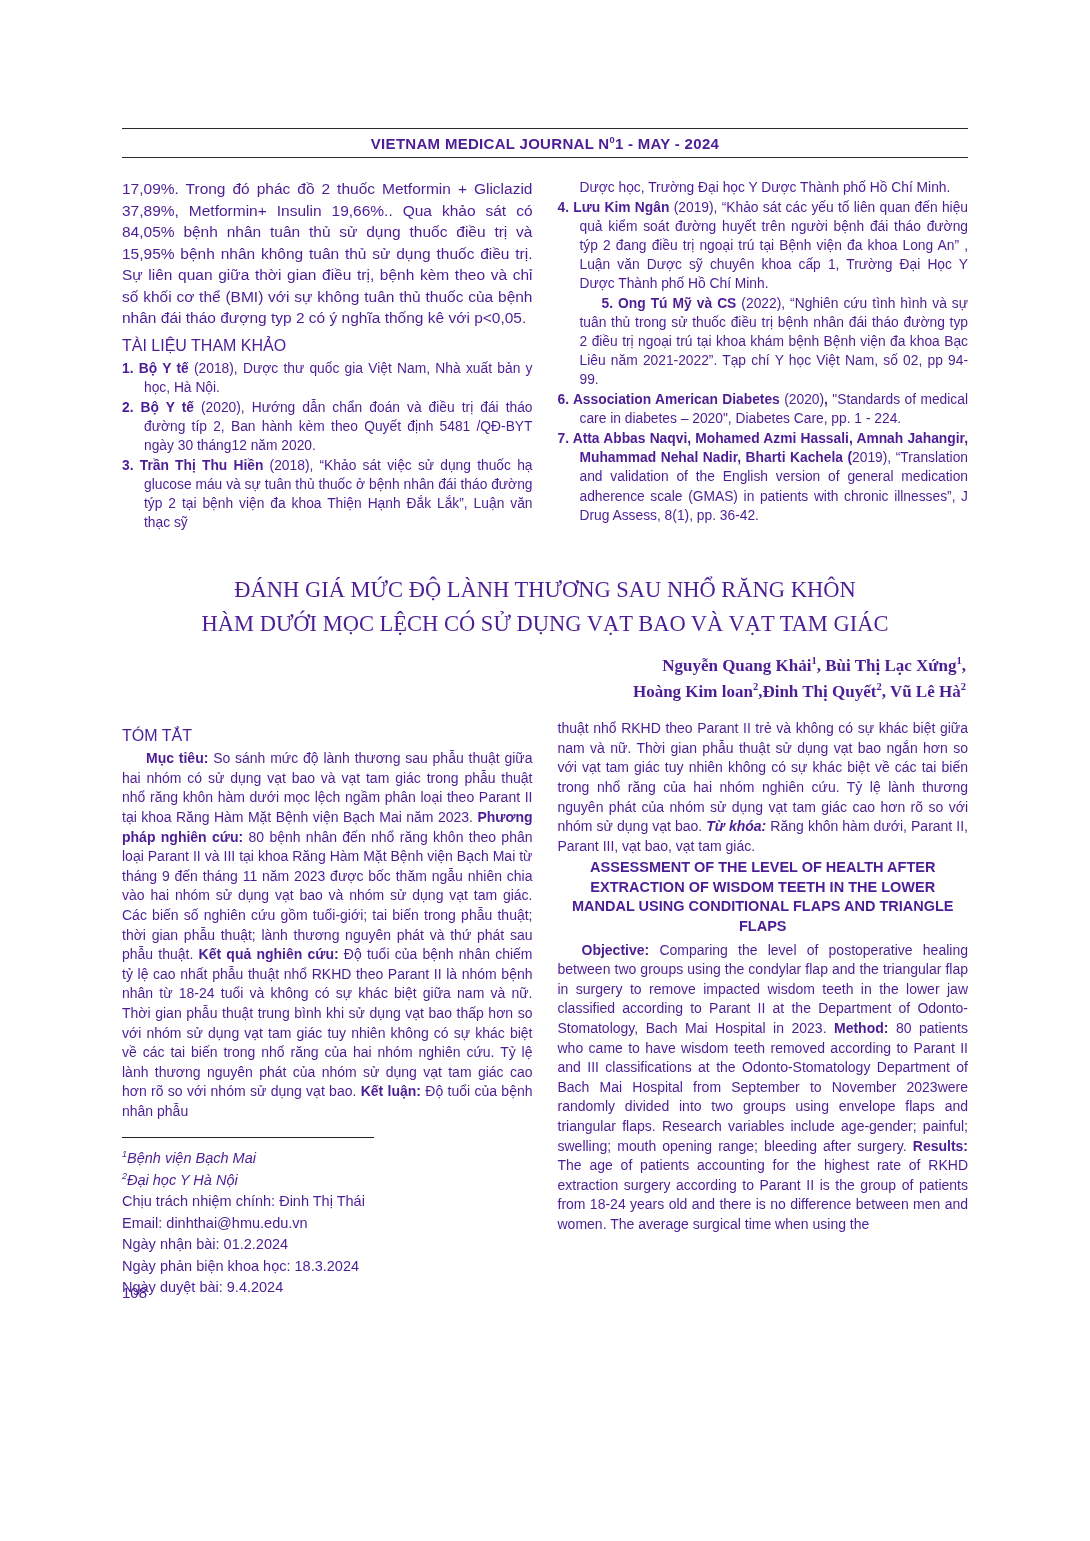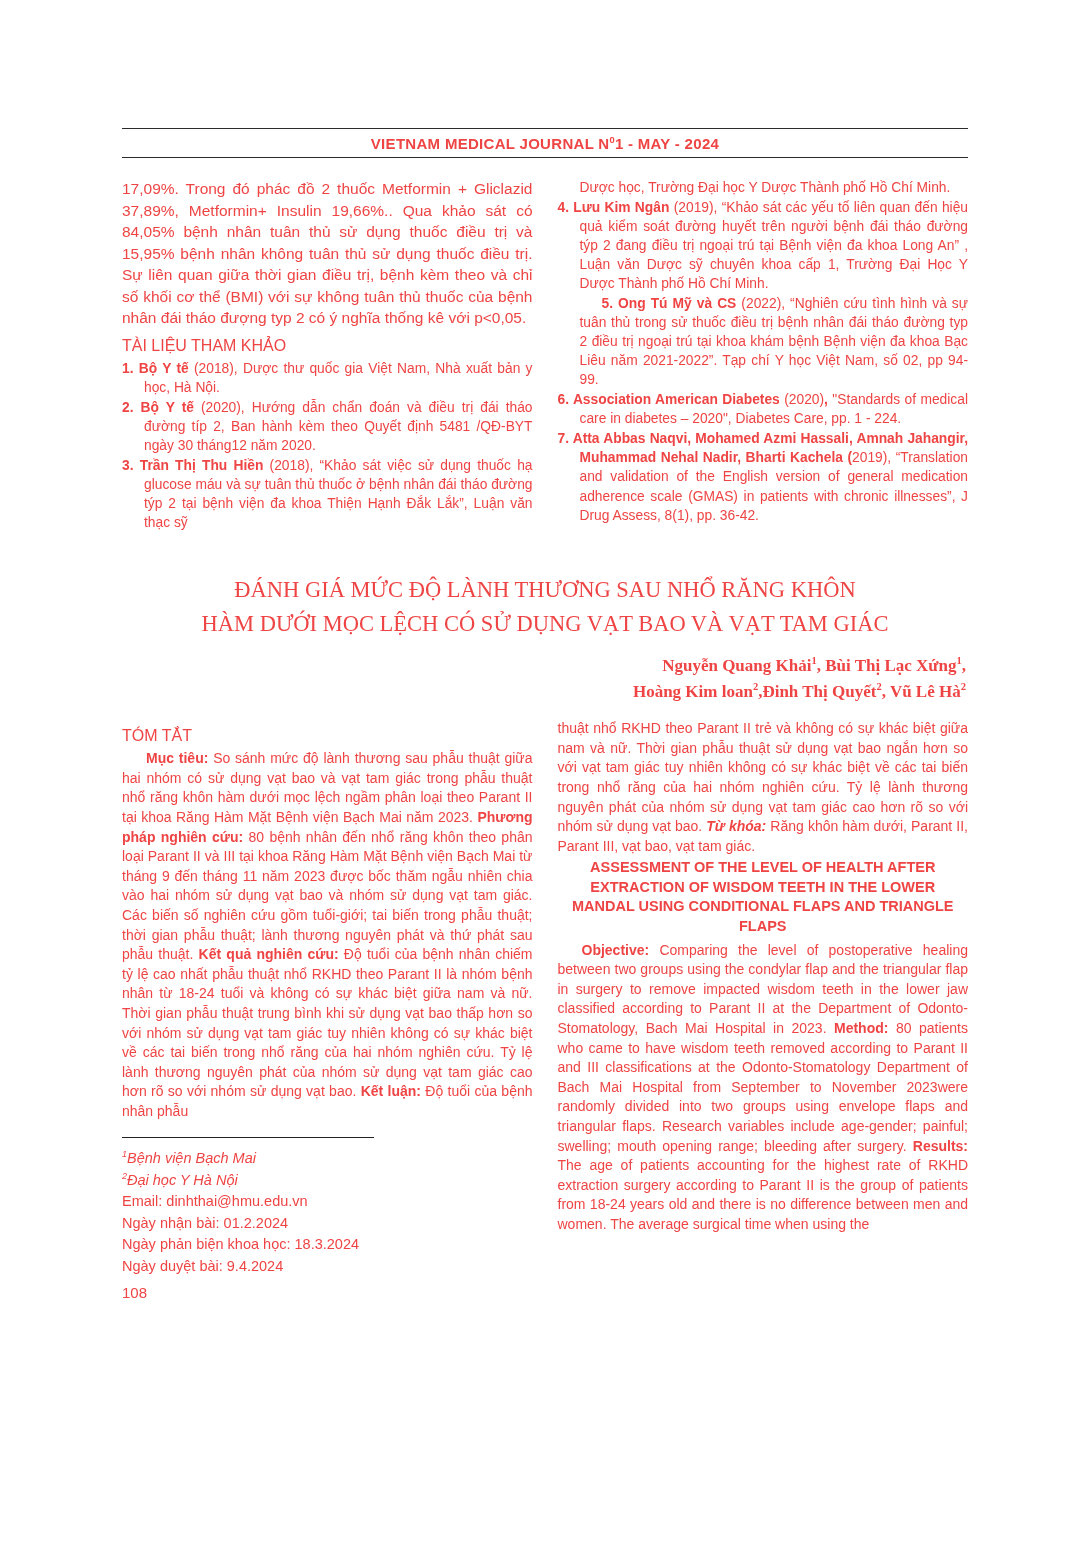--- a/index.html
+++ b/index.html
@@ -5,21 +5,21 @@
   html, body { margin:0; padding:0; background:#ffffff; }
   .page {
     position: relative;
     width: 1090px;
     height: 1541px;
     margin: 0 auto;
     background: #ffffff;
     box-sizing: border-box;
     padding: 128px 122px 0 122px;
     font-family: "Liberation Sans", sans-serif;
-    color: #ef4444;
+    color: #4c1d95;
     overflow: hidden;
   }
   sup { font-size: 0.62em; line-height: 0; }
 
   .journal-header {
     border-top: 1.6px solid #2b2b2b;
     border-bottom: 1.6px solid #2b2b2b;
     text-align: center;
     font-weight: bold;
     font-size: 15px;
@@ -146,20 +146,21 @@
   </div>
 
   <div class="two-col">
     <div class="col">
       <div class="sec-heading">TÓM TẮT</div>
       <p class="abstract indent-first"><span style="font-weight: bold;">Mục tiêu: </span><span>So sánh mức độ lành thương sau phẫu thuật giữa hai nhóm có sử dụng vạt bao và vạt tam giác trong phẫu thuật nhổ răng khôn hàm dưới mọc lệch ngầm phân loại theo Parant II tại khoa Răng Hàm Mặt Bệnh viện Bạch Mai năm 2023. </span><span style="font-weight: bold;">Phương pháp nghiên cứu: </span><span>80 bệnh nhân đến nhổ răng khôn theo phân loại Parant II và III tại khoa Răng Hàm Mặt Bệnh viện Bạch Mai từ tháng 9 đến tháng 11 năm 2023 được bốc thăm ngẫu nhiên chia vào hai nhóm sử dụng vạt bao và nhóm sử dụng vạt tam giác. Các biến số nghiên cứu gồm tuổi-giới; tai biến trong phẫu thuật; thời gian phẫu thuật; lành thương nguyên phát và thứ phát sau phẫu thuật. </span><span style="font-weight: bold;">Kết quả nghiên cứu: </span><span>Độ tuổi của bệnh nhân chiếm tỷ lệ cao nhất phẫu thuật nhổ RKHD theo Parant II là nhóm bệnh nhân từ 18-24 tuổi và không có sự khác biệt giữa nam và nữ. Thời gian phẫu thuật trung bình khi sử dụng vạt bao thấp hơn so với nhóm sử dụng vạt tam giác tuy nhiên không có sự khác biệt về các tai biến trong nhổ răng của hai nhóm nghiên cứu. Tỷ lệ lành thương nguyên phát của nhóm sử dụng vạt tam giác cao hơn rõ so với nhóm sử dụng vạt bao. </span><span style="font-weight: bold;">Kết luận: </span><span>Độ tuổi của bệnh nhân phẫu</span></p>
       <div class="footnotes">
         <div class="fn-rule"></div>
         <div class="fn-line"><sup style="font-style: italic;">1</sup><span style="font-style: italic;">Bệnh viện Bạch Mai</span></div>
         <div class="fn-line"><sup style="font-style: italic;">2</sup><span style="font-style: italic;">Đại học Y Hà Nội</span></div>
+        <div class="fn-line"><span>Chịu trách nhiệm chính: Đinh Thị Thái</span></div>
         <div class="fn-line"><span>Email: dinhthai@hmu.edu.vn</span></div>
         <div class="fn-line"><span>Ngày nhận bài: 01.2.2024</span></div>
         <div class="fn-line"><span>Ngày phản biện khoa học: 18.3.2024</span></div>
         <div class="fn-line"><span>Ngày duyệt bài: 9.4.2024</span></div>
       </div>
     </div>
     <div class="col">
       <p class="abstract"><span>thuật nhổ RKHD theo Parant II trẻ và không có sự khác biệt giữa nam và nữ. Thời gian phẫu thuật sử dụng vạt bao ngắn hơn so với vạt tam giác tuy nhiên không có sự khác biệt về các tai biến trong nhổ răng của hai nhóm nghiên cứu. Tỷ lệ lành thương nguyên phát của nhóm sử dụng vạt tam giác cao hơn rõ so với nhóm sử dụng vạt bao. </span><span style="font-weight: bold; font-style: italic;">Từ khóa: </span><span>Răng khôn hàm dưới, Parant II, Parant III, vạt bao, vạt tam giác.</span></p>
       <div class="summary-title">ASSESSMENT OF THE LEVEL OF HEALTH AFTER EXTRACTION OF WISDOM TEETH IN THE LOWER MANDAL USING CONDITIONAL FLAPS AND TRIANGLE FLAPS</div>
       <p class="abstract indent-first"><span style="font-weight: bold;">Objective: </span><span>Comparing the level of postoperative healing between two groups using the condylar flap and the triangular flap in surgery to remove impacted wisdom teeth in the lower jaw classified according to Parant II at the Department of Odonto-Stomatology, Bach Mai Hospital in 2023. </span><span style="font-weight: bold;">Method: </span><span>80 patients who came to have wisdom teeth removed according to Parant II and III classifications at the Odonto-Stomatology Department of Bach Mai Hospital from September to November 2023were randomly divided into two groups using envelope flaps and triangular flaps. Research variables include age-gender; painful; swelling; mouth opening range; bleeding after surgery. </span><span style="font-weight: bold;">Results: </span><span>The age of patients accounting for the highest rate of RKHD extraction surgery according to Parant II is the group of patients from 18-24 years old and there is no difference between men and women. The average surgical time when using the</span></p>

